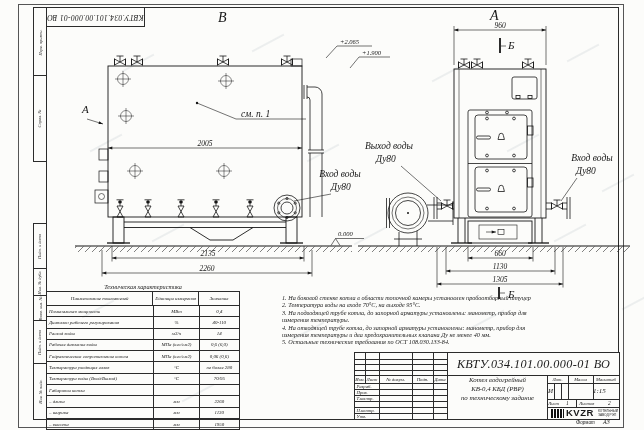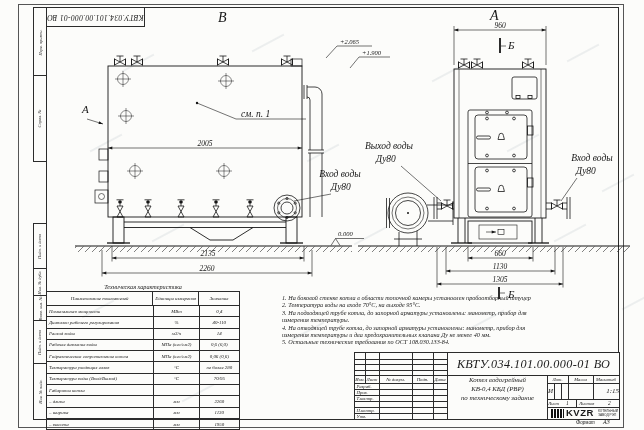--- a/index.html
+++ b/index.html
@@ -487,21 +487,21 @@
     <div class="product">
       <div>Котел водогрейный</div>
       <div>КВ-0,4  КБД  (РВР)</div>
       <div>по техническому задание</div>
     </div>
 
     <div class="tb-txt" style="left:192px;top:23.5px;width:21px;text-align:center">Лит.</div>
     <div class="tb-txt" style="left:213px;top:23.5px;width:25px;text-align:center">Масса</div>
     <div class="tb-txt" style="left:238px;top:23.5px;width:26px;text-align:center">Масштаб</div>
     <div class="tb-txt" style="left:192px;top:34px;width:7px;text-align:center;font-size:7px">И</div>
-    <div class="tb-txt" style="left:238px;top:34px;width:26px;text-align:right;font-size:7px">1:15</div>
+    <div class="tb-txt" style="left:238px;top:34px;width:26px;text-align:left;font-size:7px">1:15</div>
 
     <div class="tb-txt" style="left:193px;top:47.5px">Лист</div>
     <div class="tb-txt" style="left:211px;top:47px;font-size:5.5px">1</div>
     <div class="tb-txt" style="left:224px;top:47.5px">Листов</div>
     <div class="tb-txt" style="left:253px;top:47px;font-size:5.5px">2</div>
 
     <div class="logo-box"></div>
     <div class="logo-kvzr">KVZR</div>
     <div class="logo-cap">
       <div>КОТЕЛЬНЫЙ</div>

